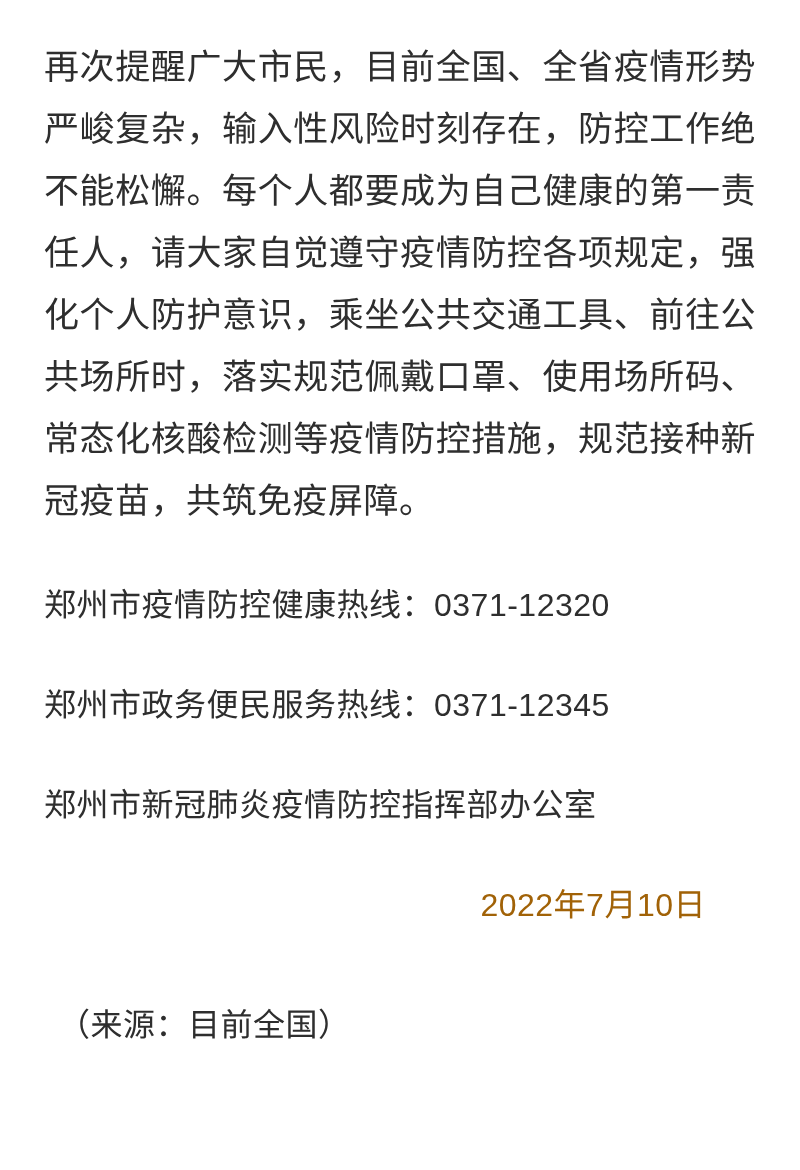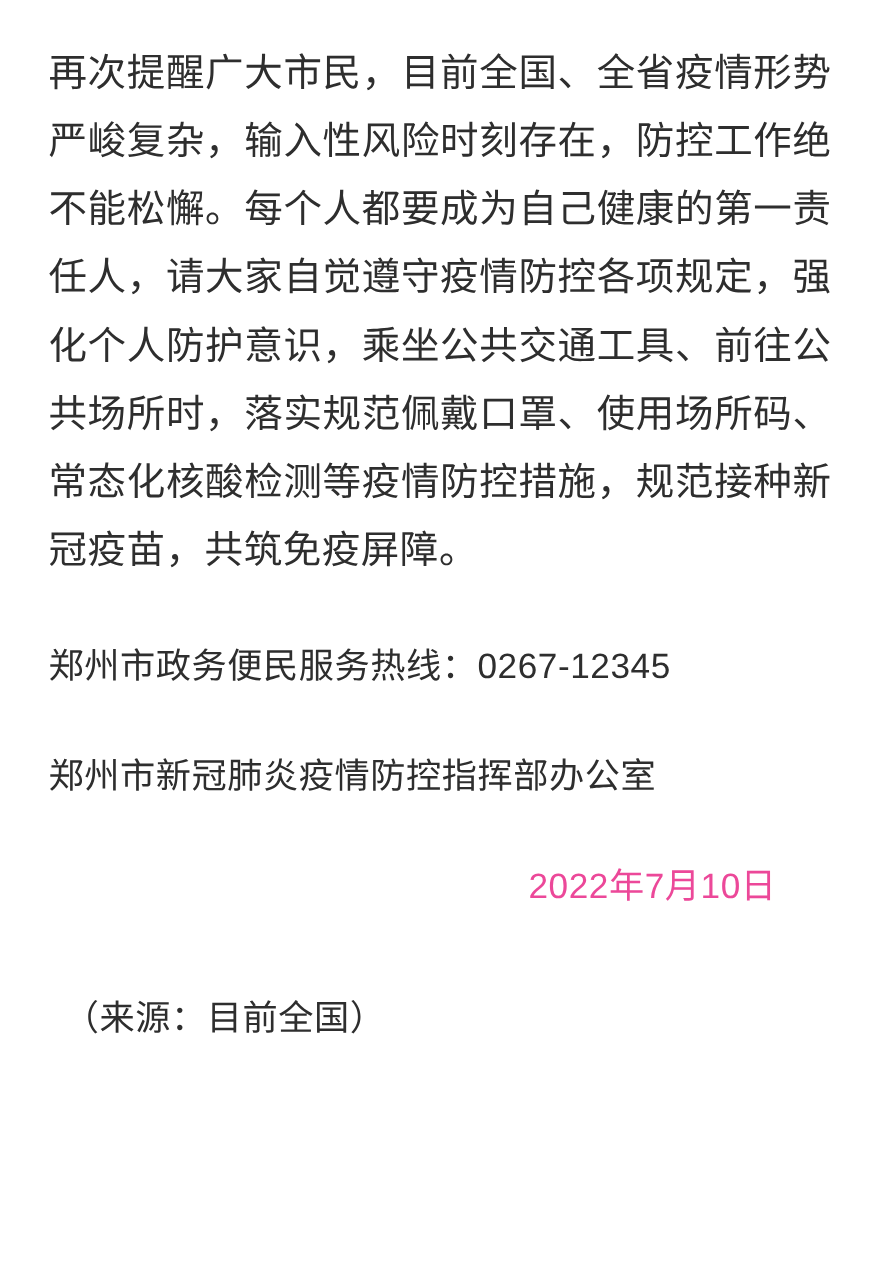--- a/index.html
+++ b/index.html
@@ -47,40 +47,41 @@
     padding-right: 6px;
     color: #2e2e2e;
     letter-spacing: 0.5px;
   }
   .date {
     font-size: 32px;
     line-height: 54px;
     margin: 46px 0 0 0;
     text-align: right;
     padding-right: 50px;
-    color: #ec4899;
+    color: #a16207;
     letter-spacing: 0.5px;
   }
   .source {
     font-size: 32px;
     line-height: 54px;
     margin: 66px 0 0 14px;
     color: #2e2e2e;
     letter-spacing: 0.5px;
   }
 </style>
 </head>
 <body>
 
 <div class="page">
 
   <p class="body-paragraph">再次提醒广大市民，目前全国、全省疫情形势严峻复杂，输入性风险时刻存在，防控工作绝不能松懈。每个人都要成为自己健康的第一责任人，请大家自觉遵守疫情防控各项规定，强化个人防护意识，乘坐公共交通工具、前往公共场所时，落实规范佩戴口罩、使用场所码、常态化核酸检测等疫情防控措施，规范接种新冠疫苗，共筑免疫屏障。</p>
 
+  <p class="hotline">郑州市疫情防控健康热线：0371-12320</p>
 
-  <p class="hotline">郑州市政务便民服务热线：0267-12345</p>
+  <p class="hotline">郑州市政务便民服务热线：0371-12345</p>
 
   <p class="signature">郑州市新冠肺炎疫情防控指挥部办公室</p>
 
   <p class="date">2022年7月10日</p>
 
   <p class="source">（来源：目前全国）</p>
 
 </div>
 
 </body></html>

